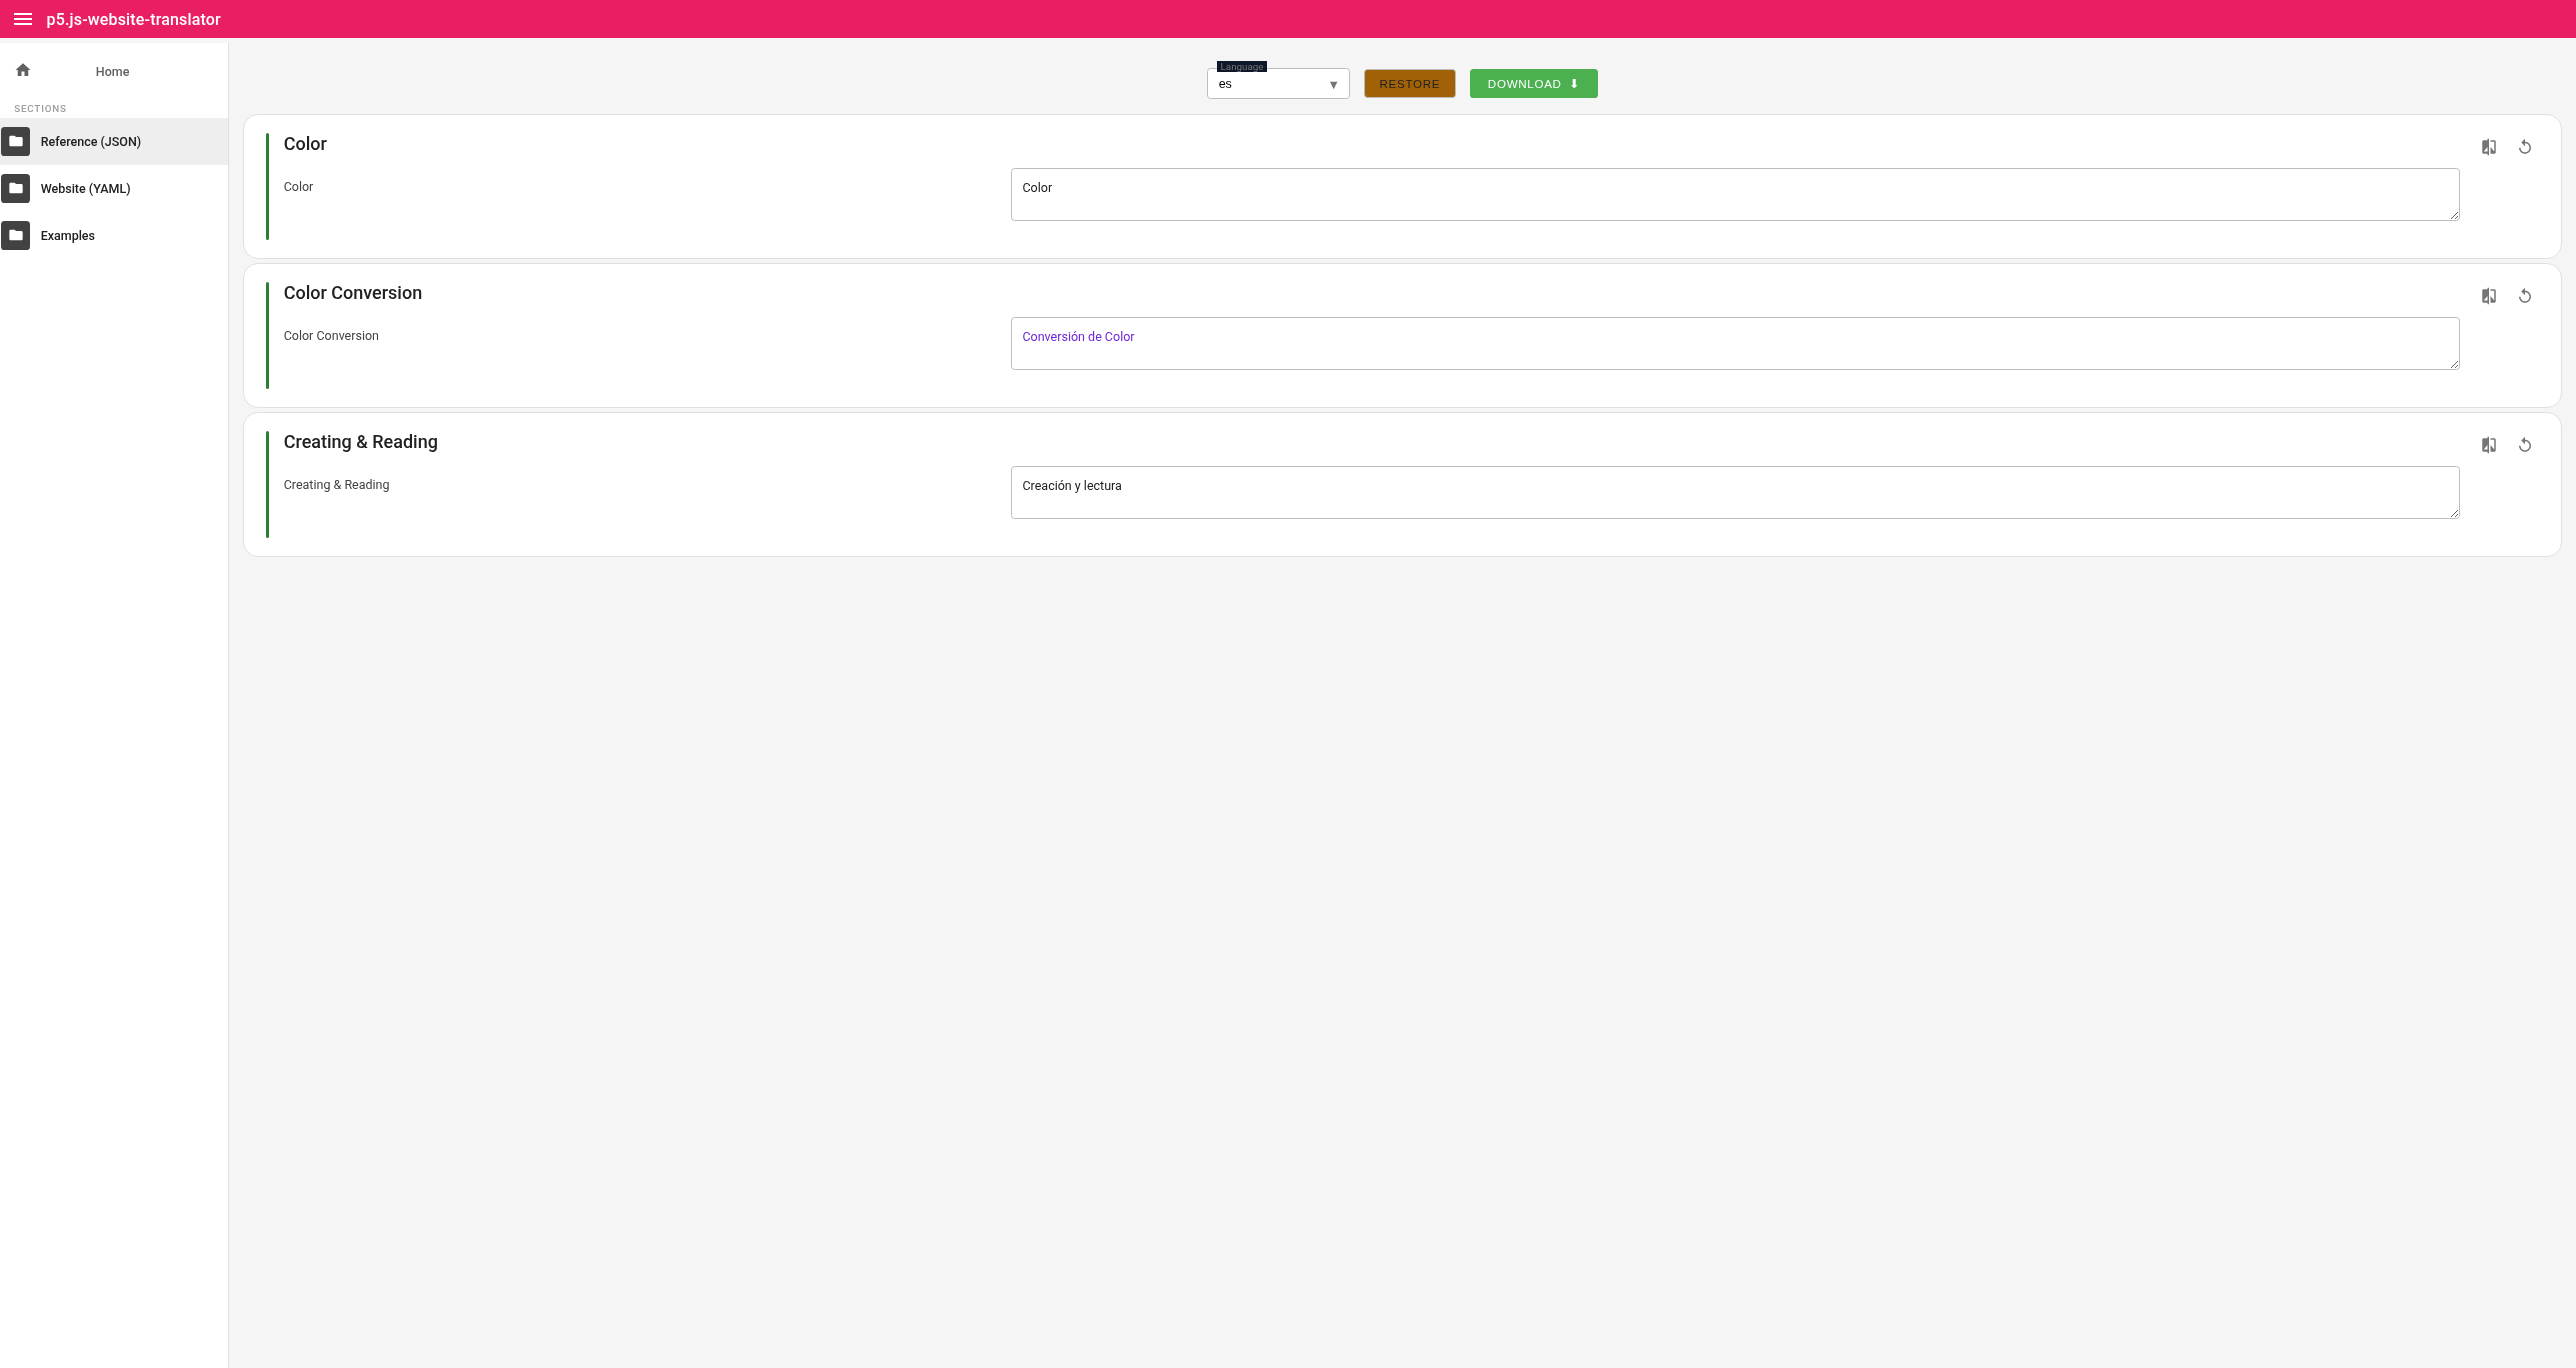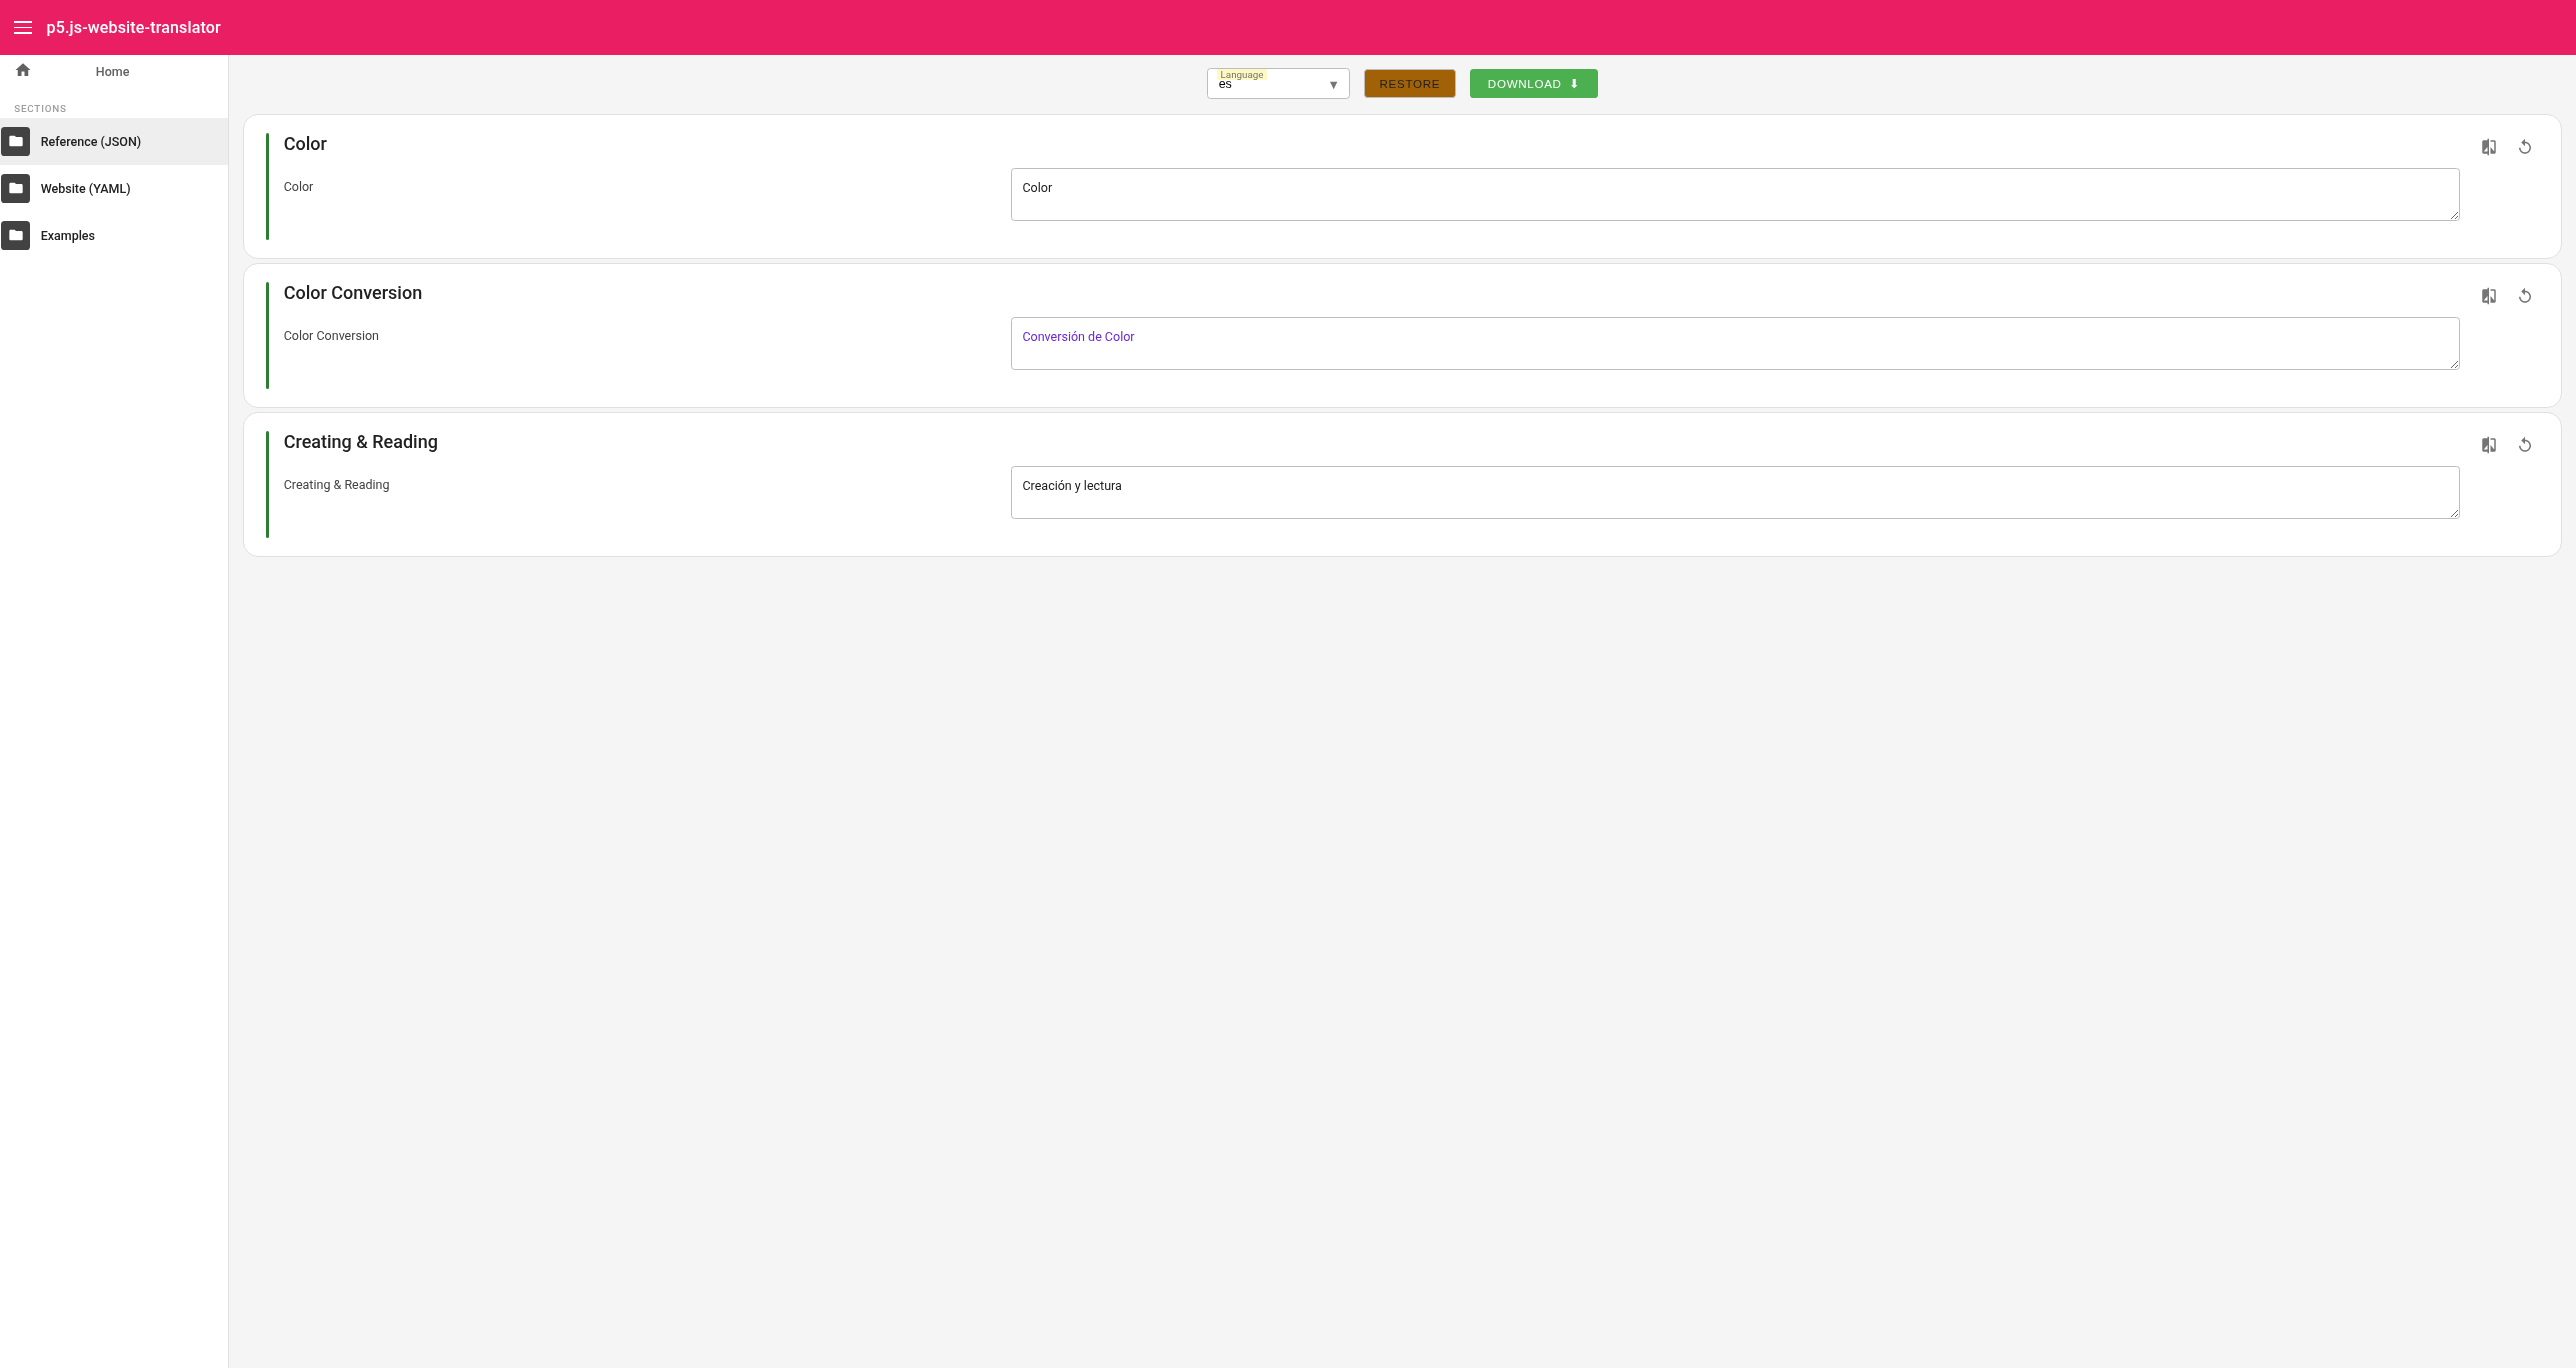--- a/index.html
+++ b/index.html
@@ -12,21 +12,21 @@
       font-family: 'Roboto', Arial, sans-serif;
       background-color: #f5f5f5;
       color: #212121;
       font-size: 12.5px;
     }
 
     
     #top-bar {
       background-color: #e91e63;
       color: white;
-      height: 55px;
+      height: 38px;
       display: flex;
       align-items: center;
       padding: 0 14.3px;
       position: fixed;
       top: 0;
       left: 0;
       right: 0;
       z-index: 100;
     }
 
@@ -263,21 +263,21 @@
       </div>
       <span class="sidebar-item-label">Examples</span>
     </div>
   </nav>
 
   <main id="main-content">
 
     <div id="toolbar">
 
       <div style="position:relative;border:0.9px solid #bdbdbd;border-radius:3.6px;background:white;padding:7.2px 32px 7.2px 10.7px;min-width:143px;">
-        <span style="position:absolute;top:-8px;left:9px;background:#fef9c3;padding:0 3.6px;font-size:9.8px;color:#757575;margin-top:8px;">Language</span>
+        <span style="position:absolute;top:-8px;left:9px;background:#0f172a;padding:0 3.6px;font-size:9.8px;color:#757575;">Language</span>
         <select class="language-select" style="border:none;outline:none;font-size:12.5px;appearance:none;background:transparent;width:100%;cursor:pointer;">
           <option value="es">es</option>
           <option value="fr">fr</option>
           <option value="de">de</option>
           <option value="ja">ja</option>
           <option value="zh">zh</option>
         </select>
         <span style="position:absolute;right:9px;top:50%;transform:translateY(-50%);color:#757575;pointer-events:none;">▼</span>
       </div>
 

